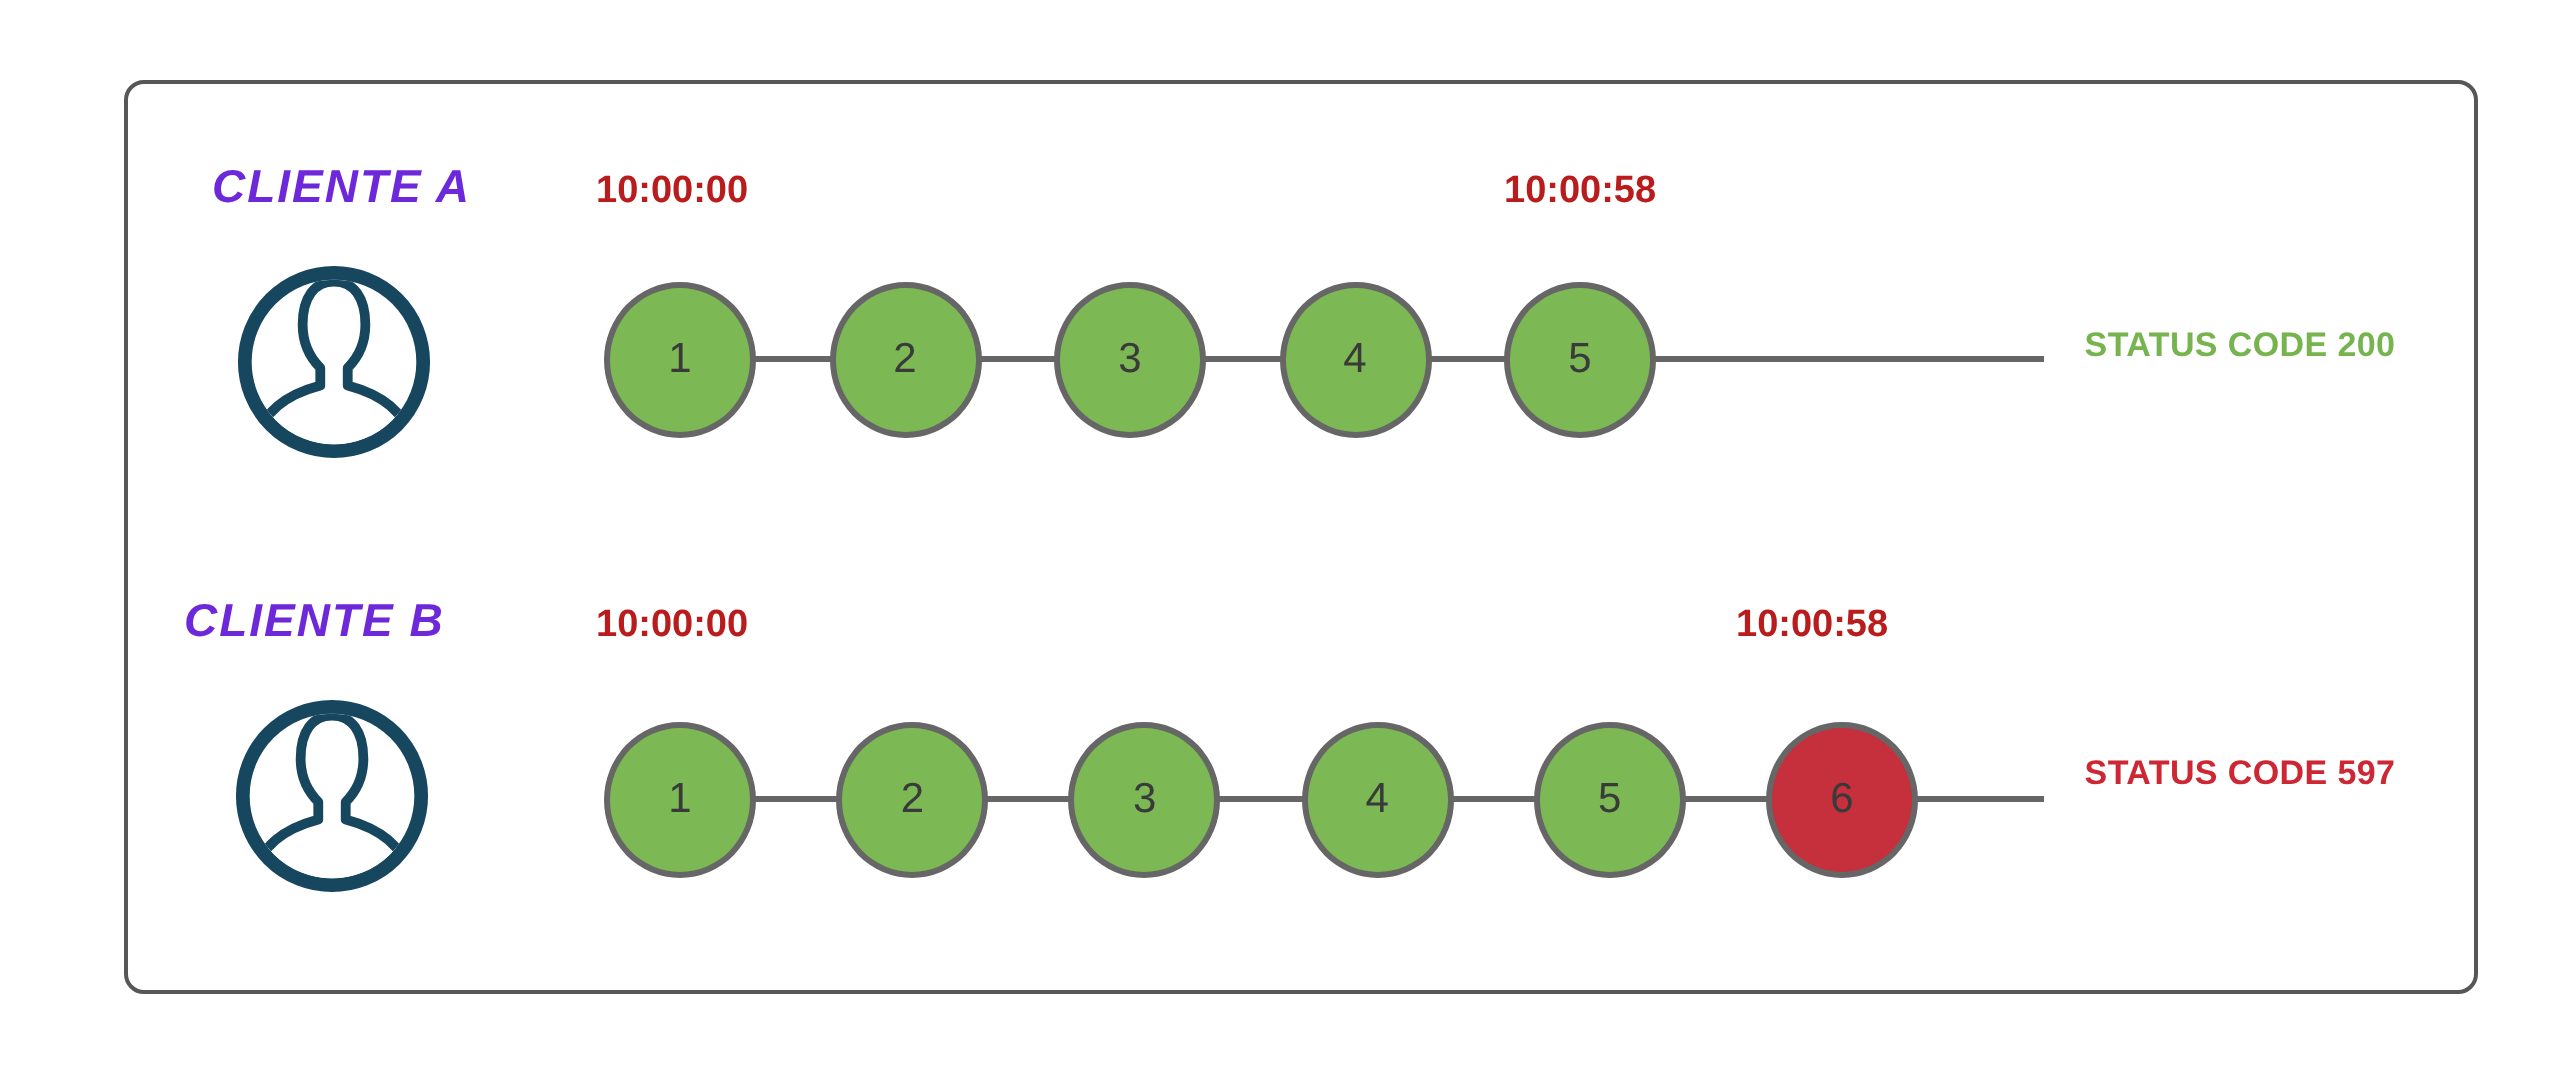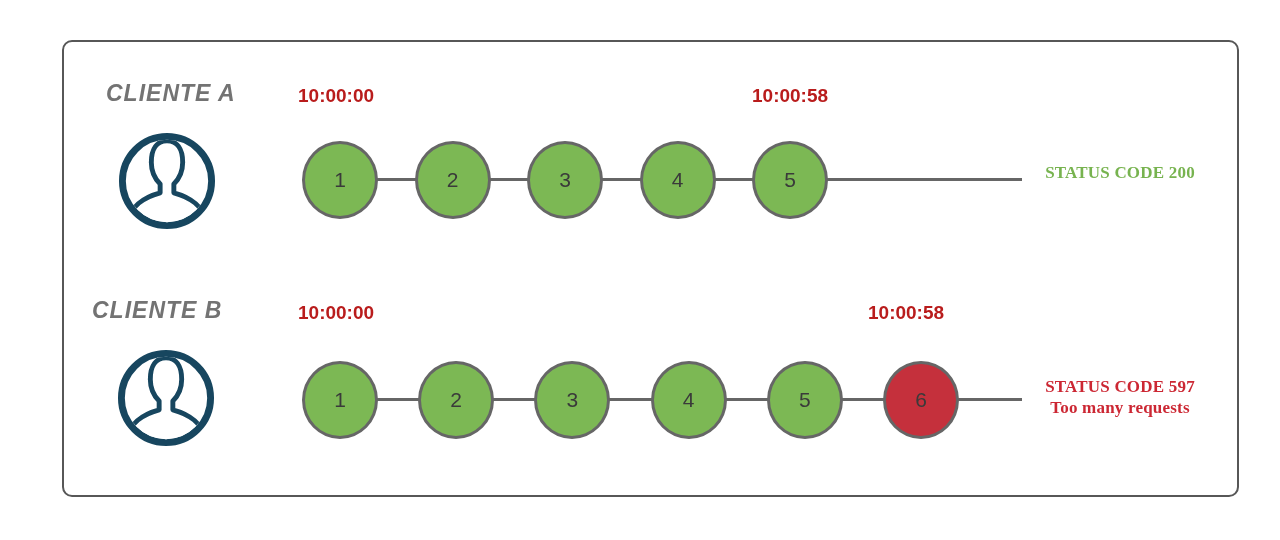--- a/index.html
+++ b/index.html
@@ -16,21 +16,21 @@
     border:2.5px solid #575757;
     border-radius:10px;
     background:#ffffff;
   }
   .client-label{
     position:absolute;
     font-size:23px;
     font-weight:bold;
     font-style:italic;
     letter-spacing:1px;
-    color:#737373;
+    color:#6d28d9;
     white-space:nowrap;
   }
   .user-icon{
     position:absolute;
     width:98px;height:98px;
   }
   .timestamp{
     position:absolute;
     font-size:19px;
     font-weight:bold;
@@ -58,21 +58,20 @@
   .node.blocked{ background:var(--red,#c5303c); }
   .status-text{
     position:absolute;
     width:196px;
     text-align:center;
     font-size:17px;
     font-weight:bold;
     line-height:21px;
     letter-spacing:0.2px;
     white-space:nowrap;
-    font-family:Liberation Serif, serif;
   }
   .status-text.success{ color:var(--green-text,#77b34f); }
   .status-text.error{ color:var(--red-text,#cc2733); }
 </style>
 </head>
 <body>
 
 <div class="canvas">
 
   <div class="outer-box"></div>
@@ -132,17 +131,16 @@
         <div class="node ok" style="left: 302px; top: 361px;">1</div>
         <div class="node ok" style="left: 418.2px; top: 361px;">2</div>
         <div class="node ok" style="left: 534.4px; top: 361px;">3</div>
         <div class="node ok" style="left: 650.6px; top: 361px;">4</div>
         <div class="node ok" style="left: 766.8px; top: 361px;">5</div>
         <div class="node blocked" style="left: 883px; top: 361px;">6</div>
       </div>
 
     <div class="status-text error" style="left:1022px;top:376px">
       <div>STATUS CODE 597</div>
-      <div>Too many requests</div>
     </div>
   </div>
 
 </div>
 
 </body></html>

